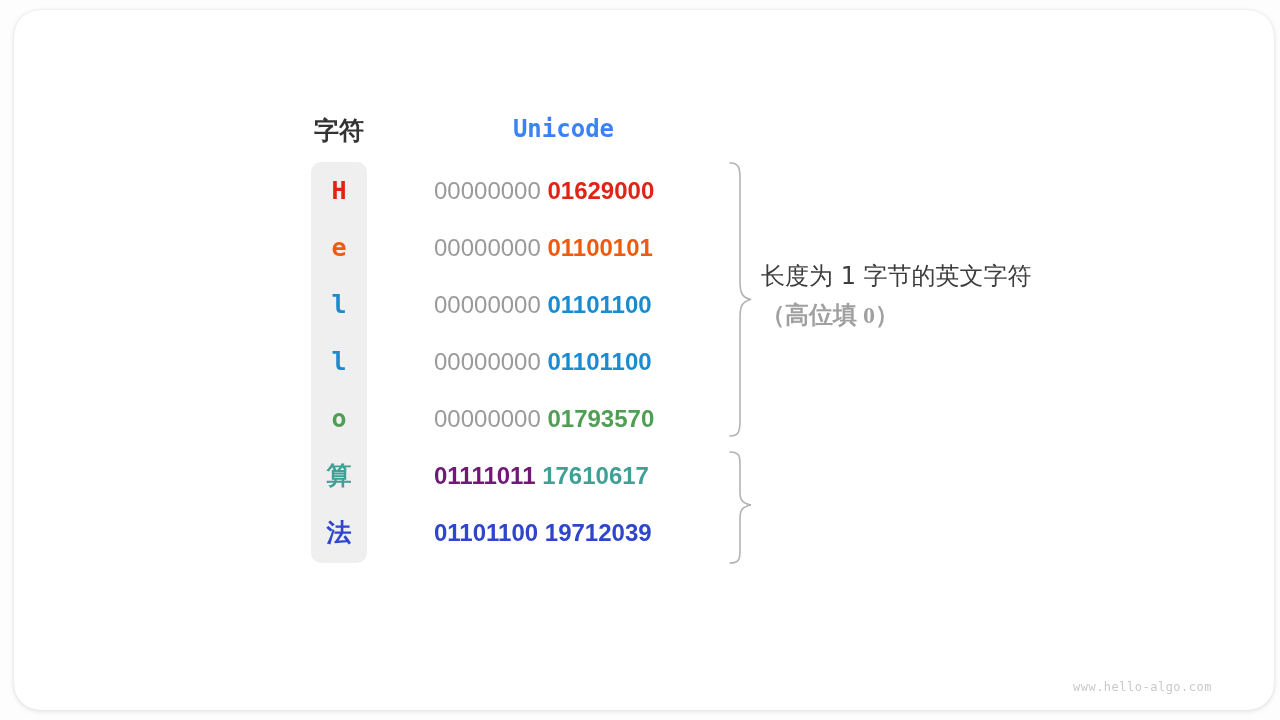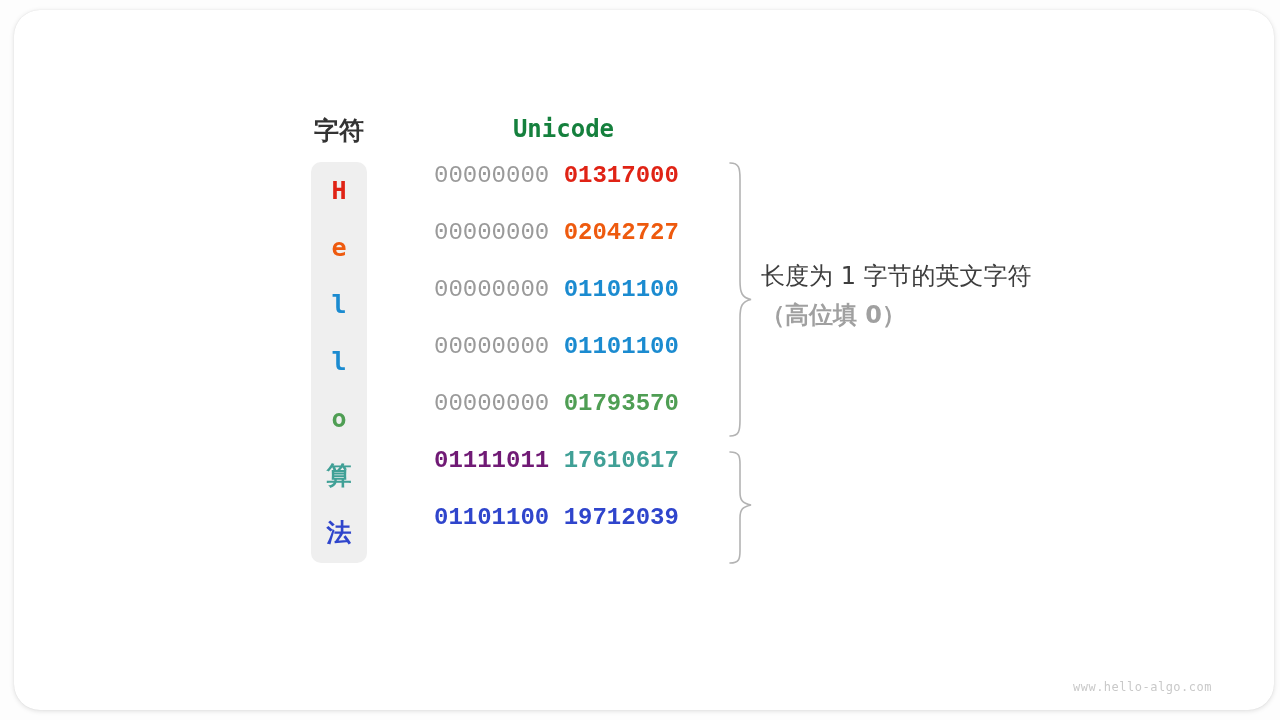--- a/index.html
+++ b/index.html
@@ -15,73 +15,73 @@
     position:absolute;left:10px;top:10px;width:1260px;height:700px;
     background:#ffffff;border-radius:26px;
     box-shadow:0 1px 5px rgba(0,0,0,0.13), 0 0 1px rgba(0,0,0,0.10);
   }
   .col-header-char{
     position:absolute;left:307px;top:114px;width:56px;
     text-align:center;font-size:25px;font-weight:700;color:#333333;
   }
   .col-header-unicode{
     position:absolute;left:430px;top:115px;width:259px;
-    text-align:center;font-size:24px;font-weight:700;color:#15803d;
+    text-align:center;font-size:24px;font-weight:700;color:#3b82f6;
     font-family:"DejaVu Sans Mono",monospace;
   }
   .char-column-bg{
     position:absolute;left:307px;top:162px;width:56px;height:401px;
     background:#efefef;border-radius:10px;
   }
   .row{position:absolute;left:307px;width:700px;height:57px;}
   .row .char-cell{
     position:absolute;left:0;top:0;width:56px;height:57px;
     display:flex;align-items:center;justify-content:center;
     font-size:25px;font-weight:700;
     font-family:"DejaVu Sans Mono","DejaVu Sans",monospace;
   }
   .row .bin-cell{
     position:absolute;left:123px;top:0;height:57px;
-    display:flex;
-    font-family:Liberation Mono, monospace;
+    display:flex;align-items:center;
+    font-family:Liberation Sans, sans-serif;
     font-size:24px;font-weight:700;white-space:pre;
   }
   .brace{position:absolute;}
   .brace path{fill:none;stroke:#b3b3b3;stroke-width:1.6;stroke-linecap:round;}
   .group-label{
     position:absolute;left:757px;width:340px;text-align:left;
     font-size:24px;color:#3d3d3d;line-height:29px;
   }
   .group-label .sub{
-    margin-top:10px;color:#a0a0a0;font-weight:700;
+    margin-top:10px;color:#a0a0a0;font-weight:700;font-family:Liberation Serif, serif;
   }
   .watermark{
     position:absolute;right:72px;bottom:26px;
     font-family:"DejaVu Sans Mono",monospace;
     font-size:12px;letter-spacing:0.5px;color:#c9c9c9;
   }
 </style>
 </head>
 <body>
 
 <div class="stage">
   <div class="card"></div>
 
   <div class="col-header-char">字符</div>
   <div class="col-header-unicode">Unicode</div>
 
   <div class="char-column-bg"></div>
 
   <div class="row" style="top:162px">
     <div class="char-cell" style="color: rgb(224, 35, 21);">H</div>
-    <div class="bin-cell"><span style="color: rgb(154, 154, 154); font-weight: 400;">00000000</span><span> </span><span style="color: rgb(224, 35, 21);">01317000</span></div>
+    <div class="bin-cell"><span style="color: rgb(154, 154, 154); font-weight: 400;">00000000</span><span> </span><span style="color: rgb(224, 35, 21);">01629000</span></div>
   </div>
   <div class="row" style="top:219px">
     <div class="char-cell" style="color: rgb(238, 90, 14);">e</div>
-    <div class="bin-cell"><span style="color: rgb(154, 154, 154); font-weight: 400;">00000000</span><span> </span><span style="color: rgb(238, 90, 14);">02042727</span></div>
+    <div class="bin-cell"><span style="color: rgb(154, 154, 154); font-weight: 400;">00000000</span><span> </span><span style="color: rgb(238, 90, 14);">01100101</span></div>
   </div>
   <div class="row" style="top:276px">
     <div class="char-cell" style="color: rgb(27, 139, 208);">l</div>
     <div class="bin-cell"><span style="color: rgb(154, 154, 154); font-weight: 400;">00000000</span><span> </span><span style="color: rgb(27, 139, 208);">01101100</span></div>
   </div>
   <div class="row" style="top:333px">
     <div class="char-cell" style="color: rgb(27, 139, 208);">l</div>
     <div class="bin-cell"><span style="color: rgb(154, 154, 154); font-weight: 400;">00000000</span><span> </span><span style="color: rgb(27, 139, 208);">01101100</span></div>
   </div>
   <div class="row" style="top:390px">

